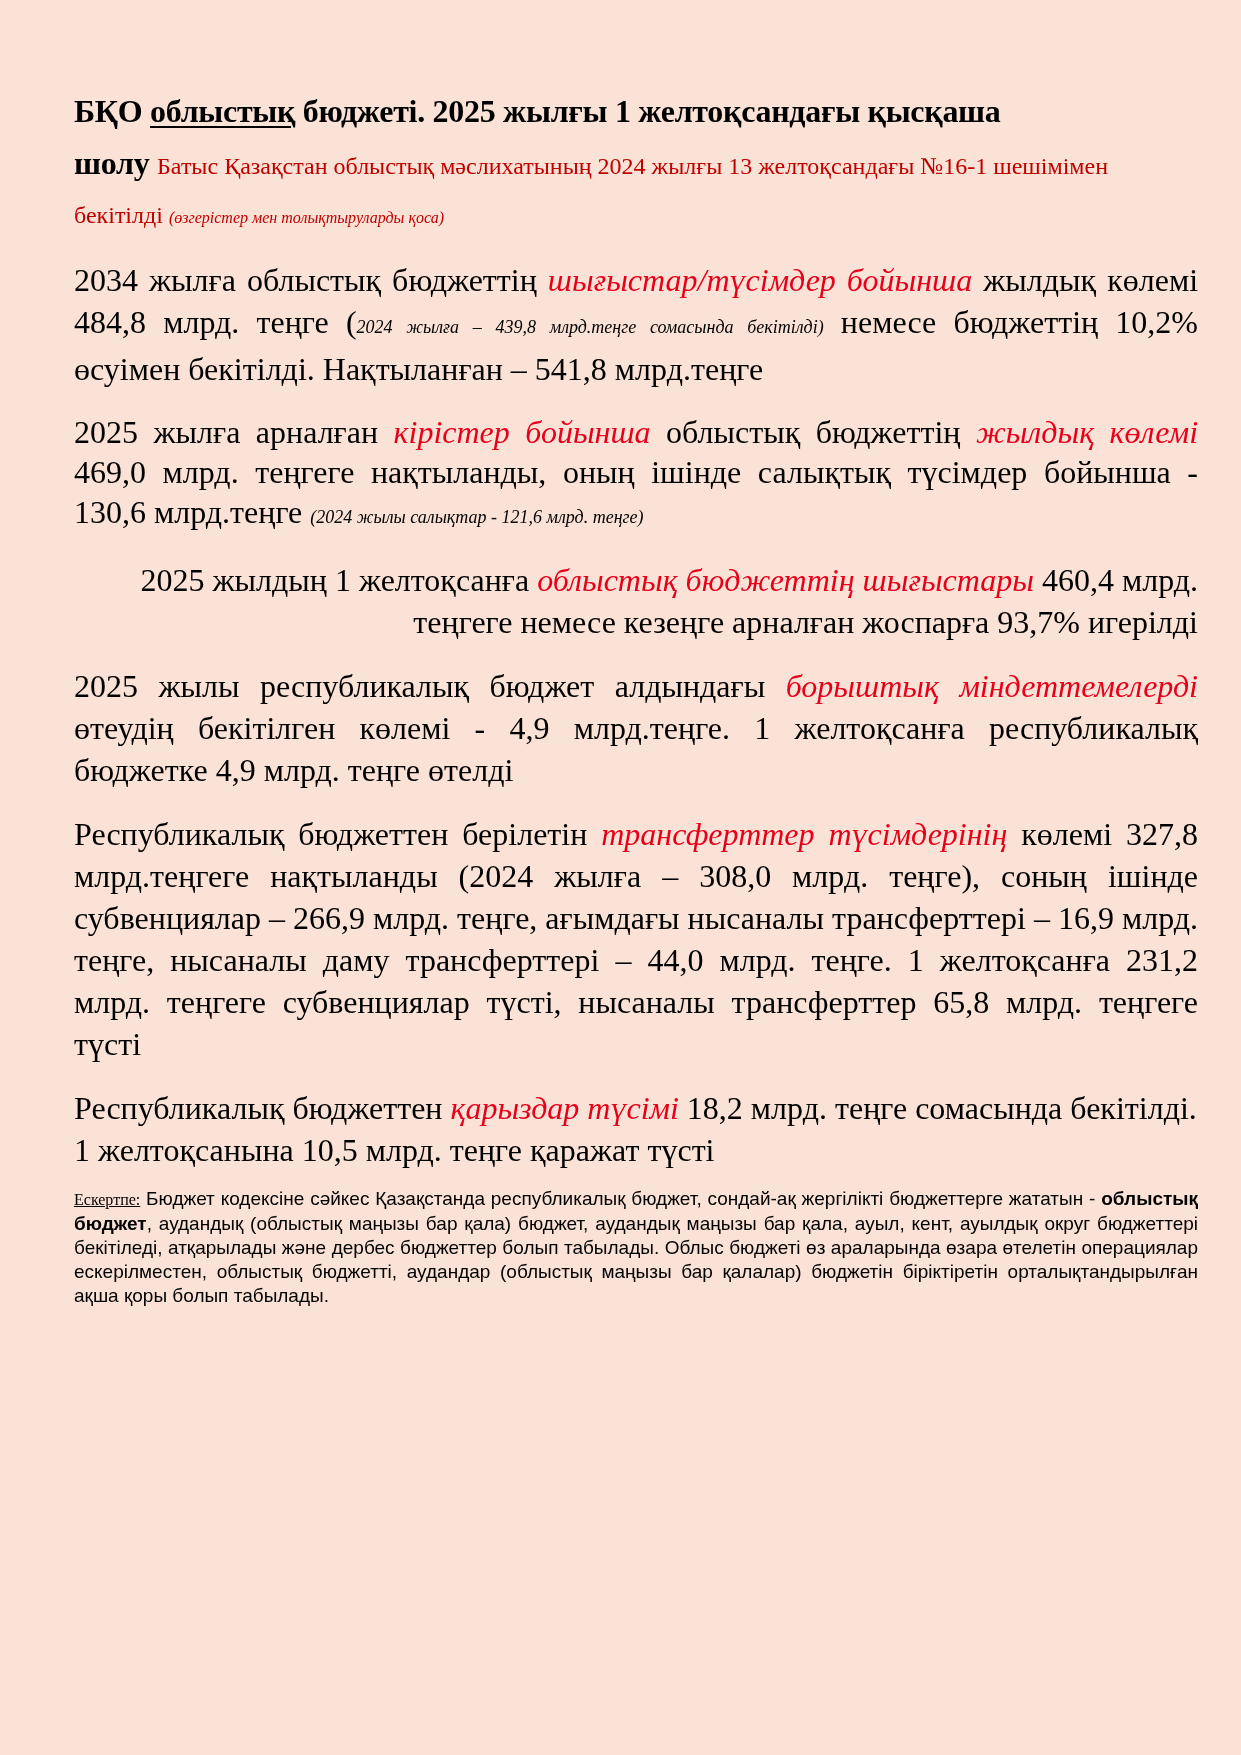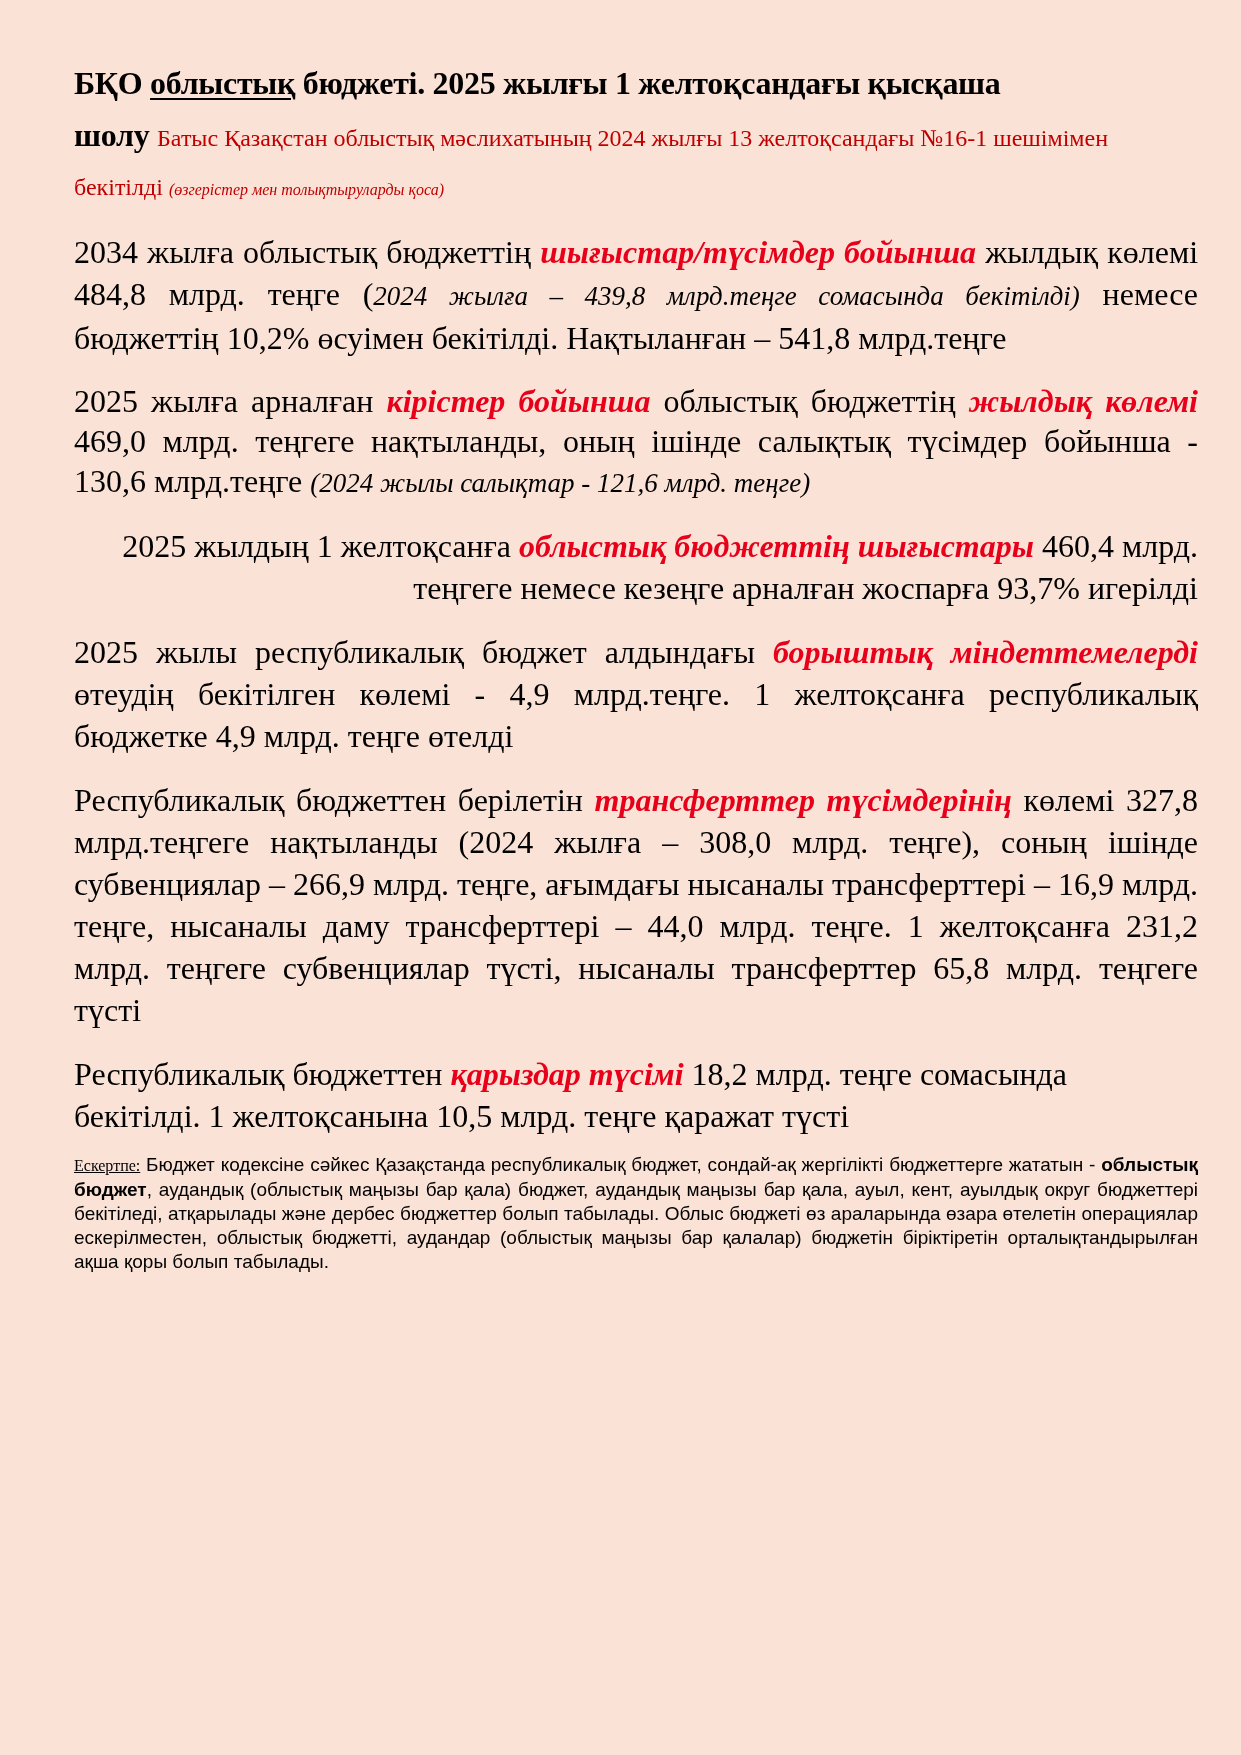--- a/index.html
+++ b/index.html
@@ -4,35 +4,35 @@
 <style>
   html, body { margin: 0; padding: 0; }
   body {
     width: 1241px; height: 1755px;
     background: #fbe2d6;
     font-family: "Liberation Serif", "DejaVu Serif", serif;
     color: #000;
     overflow: hidden;
   }
   .page { position: relative; width: 1241px; height: 1755px; }
-  .content { position: absolute; left: 74px; top: 60px; width: 1124px; }
+  .content { position: absolute; left: 74px; top: 88px; width: 1124px; }
   .title-block { margin: 0 0 18px 0; line-height: 46px; }
   .title { font-weight: bold; font-size: 32px; letter-spacing: -0.3px; }
   .title .u { text-decoration: underline; text-decoration-thickness: 2px; text-underline-offset: 4px; }
   .subtitle { color: #c00000; font-size: 24px; font-weight: normal; }
   .para {
     font-size: 32px;
     line-height: 42px;
     text-align: justify;
     margin: 0 0 22px 0;
   }
   .para.narrow { line-height: 40px; }
-  .hl { color: #e8001a; font-style: italic; font-weight: bold; }
+  .hl { color: #e8001a; font-style: italic; }
   .hl-n { color: #e8001a; font-style: normal; }
-  .it { font-style: italic; font-size: 27px; }
+  .it { font-style: italic; font-size: 18px; }
   .it-l { }
   .note {
     font-family: "Liberation Sans", "DejaVu Sans", sans-serif;
     font-size: 19px;
     line-height: 24px;
     text-align: justify;
     margin-top: 4px;
   }
   .note .lbl { font-family: "Liberation Serif", serif; text-decoration: underline; font-size: 16px; }
   .note b { font-weight: bold; }

